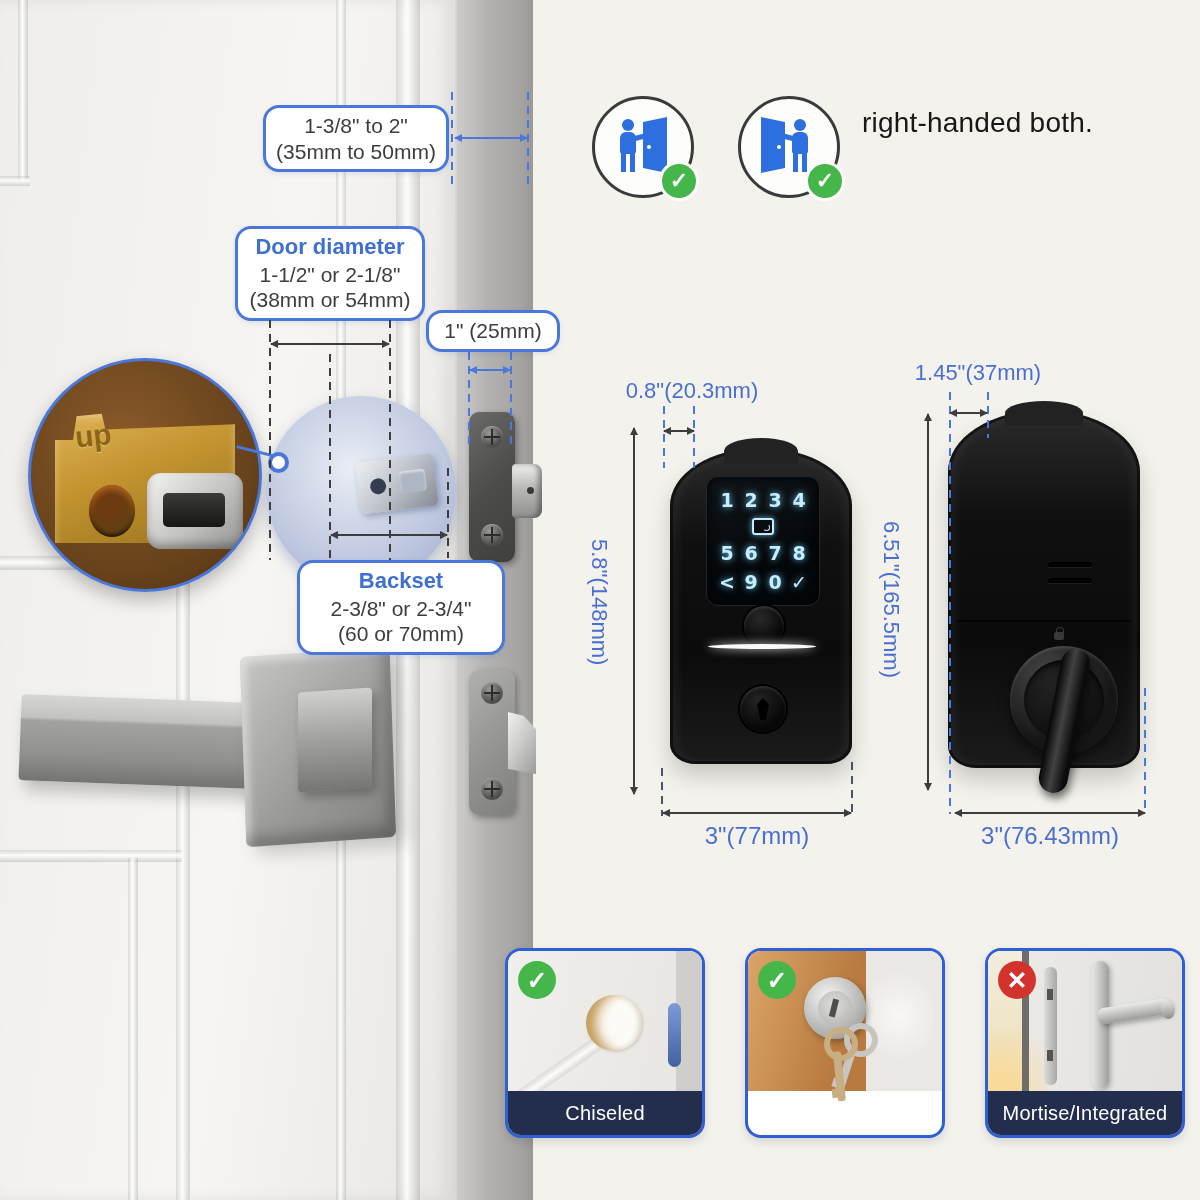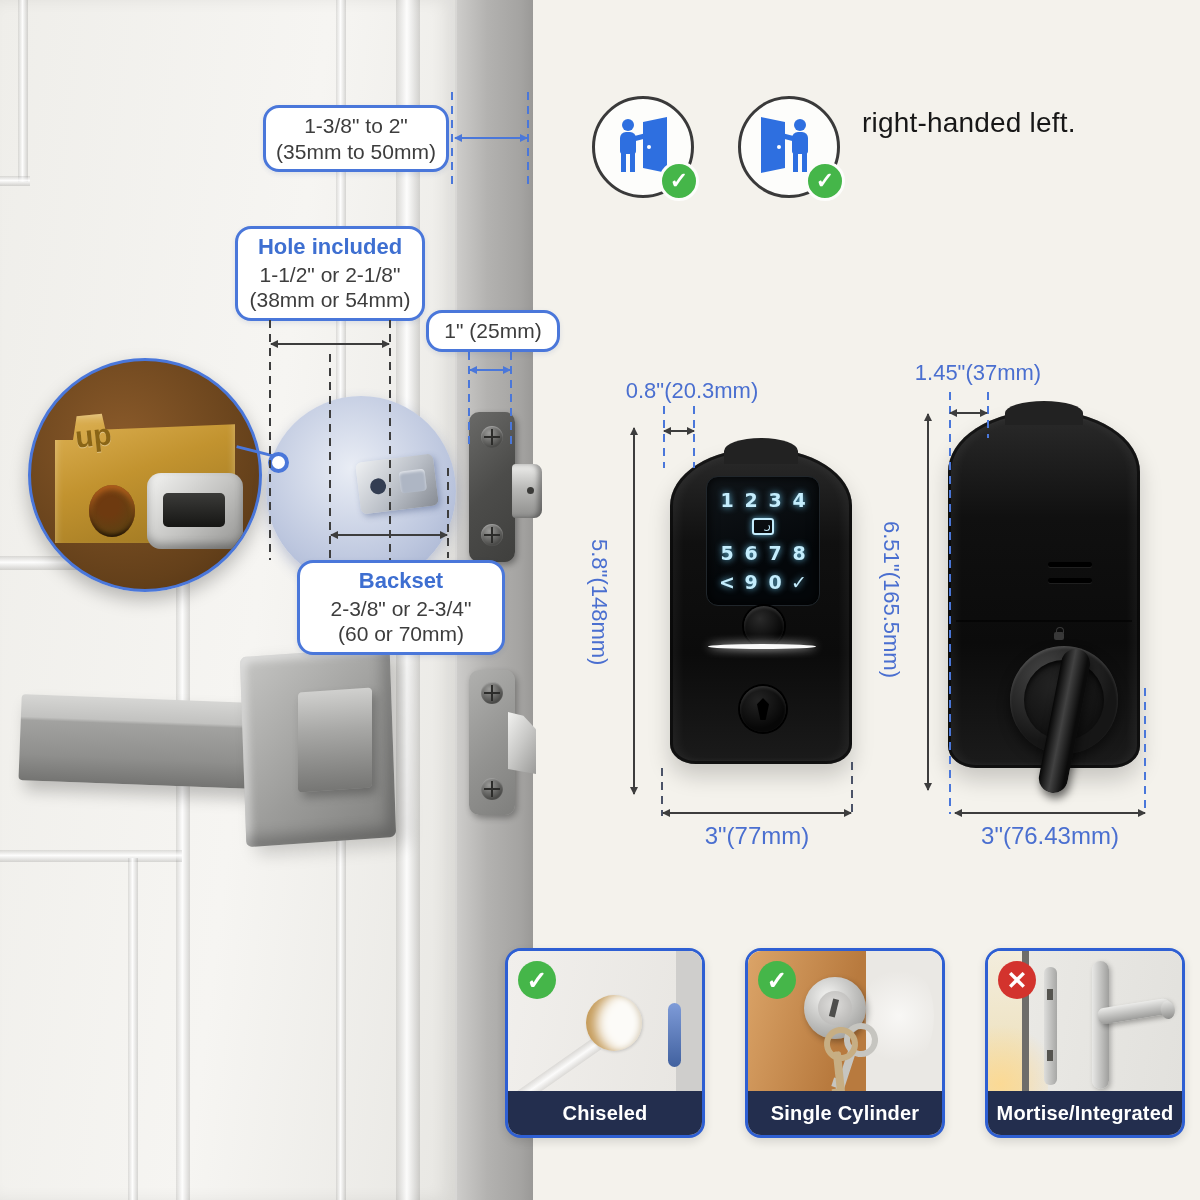--- a/index.html
+++ b/index.html
@@ -155,21 +155,21 @@
     background:radial-gradient(circle at 40% 32%,#242424,#111 70%);box-shadow:inset 0 3px 5px rgba(0,0,0,.8);}
   #thumbturn-bar{position:absolute;left:102px;top:238px;width:29px;height:146px;border-radius:15px;
     transform:rotate(11deg);background:linear-gradient(90deg,#060606,#424242 42%,#0b0b0b 88%);
     box-shadow:3px 5px 8px rgba(0,0,0,.55);}
 
   
   .card{position:absolute;top:948px;width:200px;height:190px;border:3px solid #2e5fd3;border-radius:16px;
     overflow:hidden;background:#fff;box-sizing:border-box;box-shadow:0 4px 10px rgba(0,0,0,.12);}
   .card-photo{position:absolute;left:0;top:0;right:0;bottom:44px;}
   .card-label{position:absolute;left:0;right:0;bottom:0;height:44px;background:#232e4e;color:#fff;
-    font-size:20px;font-weight:bold;display:flex;align-items:center;justify-content:center;letter-spacing:.2px;}
+    font-size:20px;font-weight:normal;display:flex;align-items:center;justify-content:center;letter-spacing:.2px;}
   .card-badge{width:38px;height:38px;left:10px;top:10px;font-size:25px;z-index:5;}
   
   .ch-bg{position:absolute;inset:0;background:linear-gradient(100deg,#f1efec,#e7e5e1);}
   .ch-wall{position:absolute;right:0;top:0;bottom:0;width:26px;background:#cfcecc;}
   .ch-bevel1{position:absolute;left:-20px;bottom:6px;width:120px;height:14px;transform:rotate(-35deg);
     background:linear-gradient(180deg,rgba(0,0,0,.08),rgba(255,255,255,.8) 50%,rgba(0,0,0,.08));}
   .ch-hole{position:absolute;left:78px;top:44px;width:56px;height:56px;border-radius:50%;background:#fcfbf8;
     box-shadow:inset 16px 0 12px -6px #c49a58,inset -4px 0 6px -2px #d8cdb8,1px 1px 3px rgba(0,0,0,.15);}
   .ch-latch{position:absolute;left:160px;top:52px;width:13px;height:64px;border-radius:7px;
     background:linear-gradient(180deg,#7e9bd8,#41619f);}
@@ -257,21 +257,21 @@
 
   <div class="callout" style="left:263px;top:105px;width:164px;">
     <div class="co-line">1-3/8" to 2"</div>
     <div class="co-line">(35mm to 50mm)</div>
   </div>
   <div class="vdash blue" style="left:451px;top:92px;height:92px;"></div>
   <div class="vdash blue" style="left:527px;top:92px;height:92px;"></div>
   <div class="harrow blue" style="left:455px;top:137px;width:72px;"></div>
 
   <div class="callout" style="left:235px;top:226px;width:168px;">
-    <div class="co-title">Hole included</div>
+    <div class="co-title">Door diameter</div>
     <div class="co-line">1-1/2" or 2-1/8"</div>
     <div class="co-line">(38mm or 54mm)</div>
   </div>
   <div class="vdash dark" style="left:269px;top:320px;height:240px;z-index:3;"></div>
   <div class="vdash dark" style="left:329px;top:354px;height:206px;z-index:3;"></div>
   <div class="vdash dark" style="left:389px;top:320px;height:240px;z-index:3;"></div>
   <div class="vdash dark" style="left:447px;top:468px;height:90px;z-index:3;"></div>
   <div class="harrow dark" style="left:271px;top:343px;width:118px;z-index:3;"></div>
   <div class="harrow dark" style="left:331px;top:534px;width:116px;z-index:3;"></div>
 
@@ -304,21 +304,21 @@
       <div class="pd-door"></div>
       <div class="pd-head"></div>
       <div class="pd-body"></div>
       <div class="pd-arm"></div>
       <div class="pd-leg1"></div>
       <div class="pd-leg2"></div>
     </div>
     <div class="badge green hand-badge">✓</div>
   </div>
   <div class="abs" id="handed-text">
-    <div>right-handed left.</div>
+    <div>right-handed both.</div>
   </div>
 
   <div class="lockbody" id="front-lock">
     <div id="flock-screen">
       <div class="krow">
         <span class="kkey">1</span>
         <span class="kkey">2</span>
         <span class="kkey">3</span>
         <span class="kkey">4</span>
       </div>
@@ -394,21 +394,20 @@
       <div class="sc-key silver" style="left:96px;top:72px;transform:rotate(18deg);">
         <div class="sc-ring"></div>
         <div class="sc-stem"></div>
       </div>
       <div class="sc-key" style="left:76px;top:76px;transform:rotate(-6deg);">
         <div class="sc-ring"></div>
         <div class="sc-stem"></div>
       </div>
       <div class="badge green card-badge">✓</div>
     </div>
-    <div class="card-label">Single Cylinder</div>
   </div>
   <div class="card" style="left:985px;">
     <div class="card-photo">
       <div class="mo-bg"></div>
       <div class="mo-jamb"></div>
       <div class="mo-glow"></div>
       <div class="mo-gap"></div>
       <div class="mo-edgeplate"></div>
       <div class="mo-plate"></div>
       <div class="mo-lever"></div>

